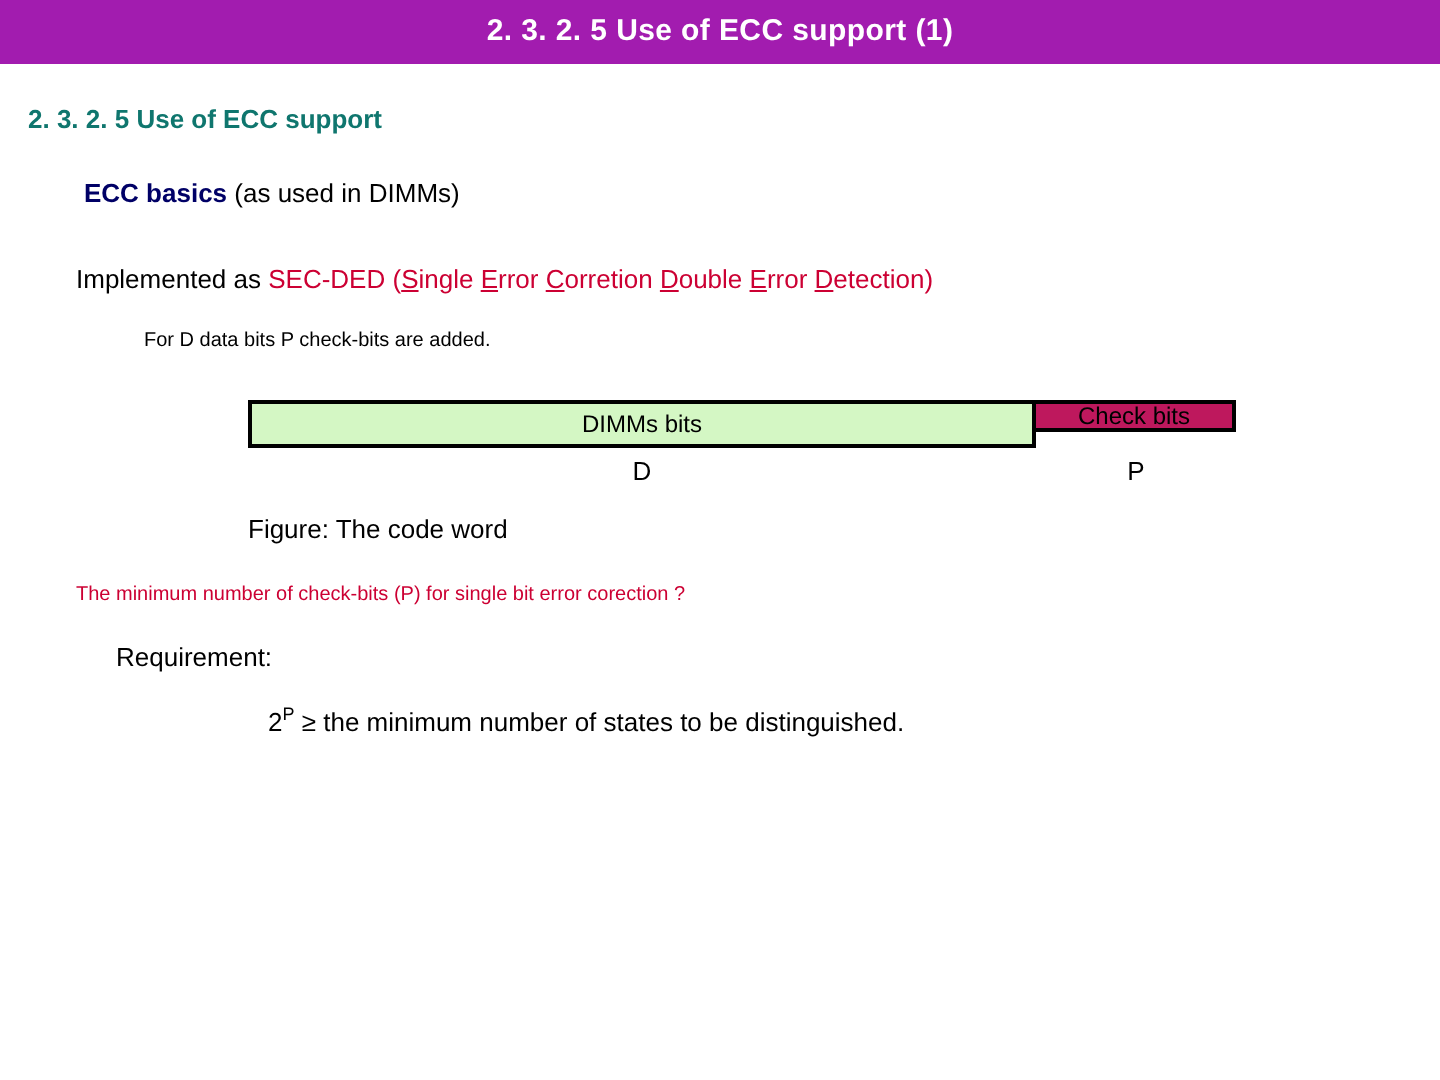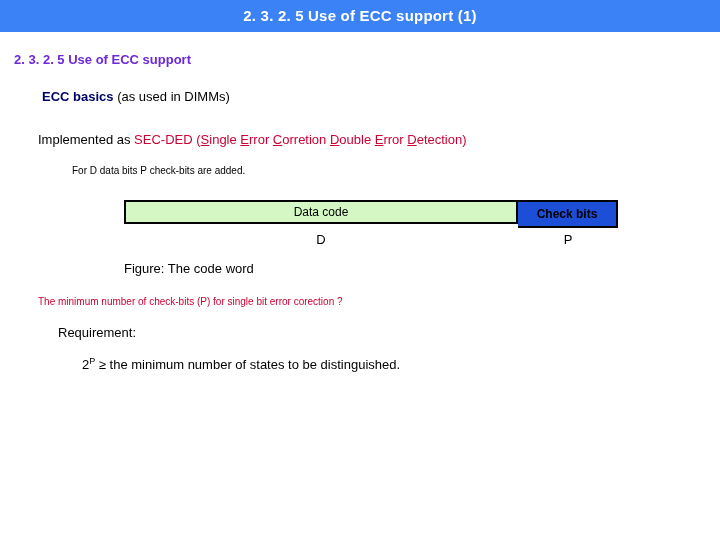--- a/index.html
+++ b/index.html
@@ -6,35 +6,35 @@
     margin: 0;
     padding: 0;
     width: 720px;
     height: 540px;
     background: #ffffff;
     font-family: Verdana, Geneva, sans-serif;
     font-size: 13px;
     color: #000;
   }
   .header {
-    background: #3b82f6;
+    background: #a21caf;
     color: #ffffff;
     font-weight: bold;
     text-align: center;
     padding: 7px 0 8px 0;
     font-size: 15px;
     letter-spacing: 0.2px;
   }
   .content {
     padding: 6px 14px 0 14px;
   }
   .section-title {
     font-weight: bold;
     font-size: 13px;
-    color: #6d28d9;
+    color: #0f766e;
     margin-top: 14px;
   }
   .line-ecc-basics {
     margin-top: 22px;
     font-size: 13px;
     padding-left: 28px;
   }
   .line-ecc-basics .bold-blue {
     font-weight: bold;
     color: #000066;
@@ -78,30 +78,29 @@
     background: #d4f7c4;
     border: 2px solid #000000;
     display: flex;
     align-items: center;
     justify-content: center;
     font-size: 12px;
     box-sizing: border-box;
   }
   .check-bits-box {
     flex: 0 0 100px;
-    height: 28px;
-    background: #1d4ed8;
+    height: 16px;
+    background: #be185d;
     border: 2px solid #000000;
     border-left: none;
     display: flex;
     align-items: center;
     justify-content: center;
     font-size: 12px;
     box-sizing: border-box;
-    font-weight: bold;
   }
   .dp-row {
     display: flex;
     margin-top: 4px;
   }
   .d-label {
     flex: 0 0 394px;
     text-align: center;
     font-size: 13px;
   }
@@ -120,21 +119,21 @@
     color: #cc0033;
     font-size: 10px;
   }
   .req-label {
     margin-top: 18px;
     margin-left: 44px;
     font-size: 13px;
   }
   .req-formula {
     margin-top: 16px;
-    margin-left: 68px;
+    margin-left: 120px;
     font-size: 13px;
   }
   .sup {
     font-size: 9px;
     vertical-align: super;
   }
 </style>
 </head>
 <body>
 
@@ -153,21 +152,21 @@
   <div class="impl-line">
     <span>Implemented as </span><span class="red">SEC-DED</span><span> </span><span class="red">(</span><span class="red-uline">S</span><span class="red">ingle </span><span class="red-uline">E</span><span class="red">rror </span><span class="red-uline">C</span><span class="red">orretion </span><span class="red-uline">D</span><span class="red">ouble </span><span class="red-uline">E</span><span class="red">rror </span><span class="red-uline">D</span><span class="red">etection</span><span class="red">)</span>
   </div>
 
 
   <div class="for-d-line">For D data bits P check-bits are added.</div>
 
   <div class="codeword-fig">
     <div class="codeword-row">
       <div class="data-bits-box">
-        <span>Data code</span>
+        <span>DIMMs bits</span>
       </div>
       <div class="check-bits-box">
         <span>Check bits</span>
       </div>
     </div>
     <div class="dp-row">
       <div class="d-label">D</div>
       <div class="p-label">P</div>
     </div>
     <div class="fig-caption">Figure: The code word</div>

